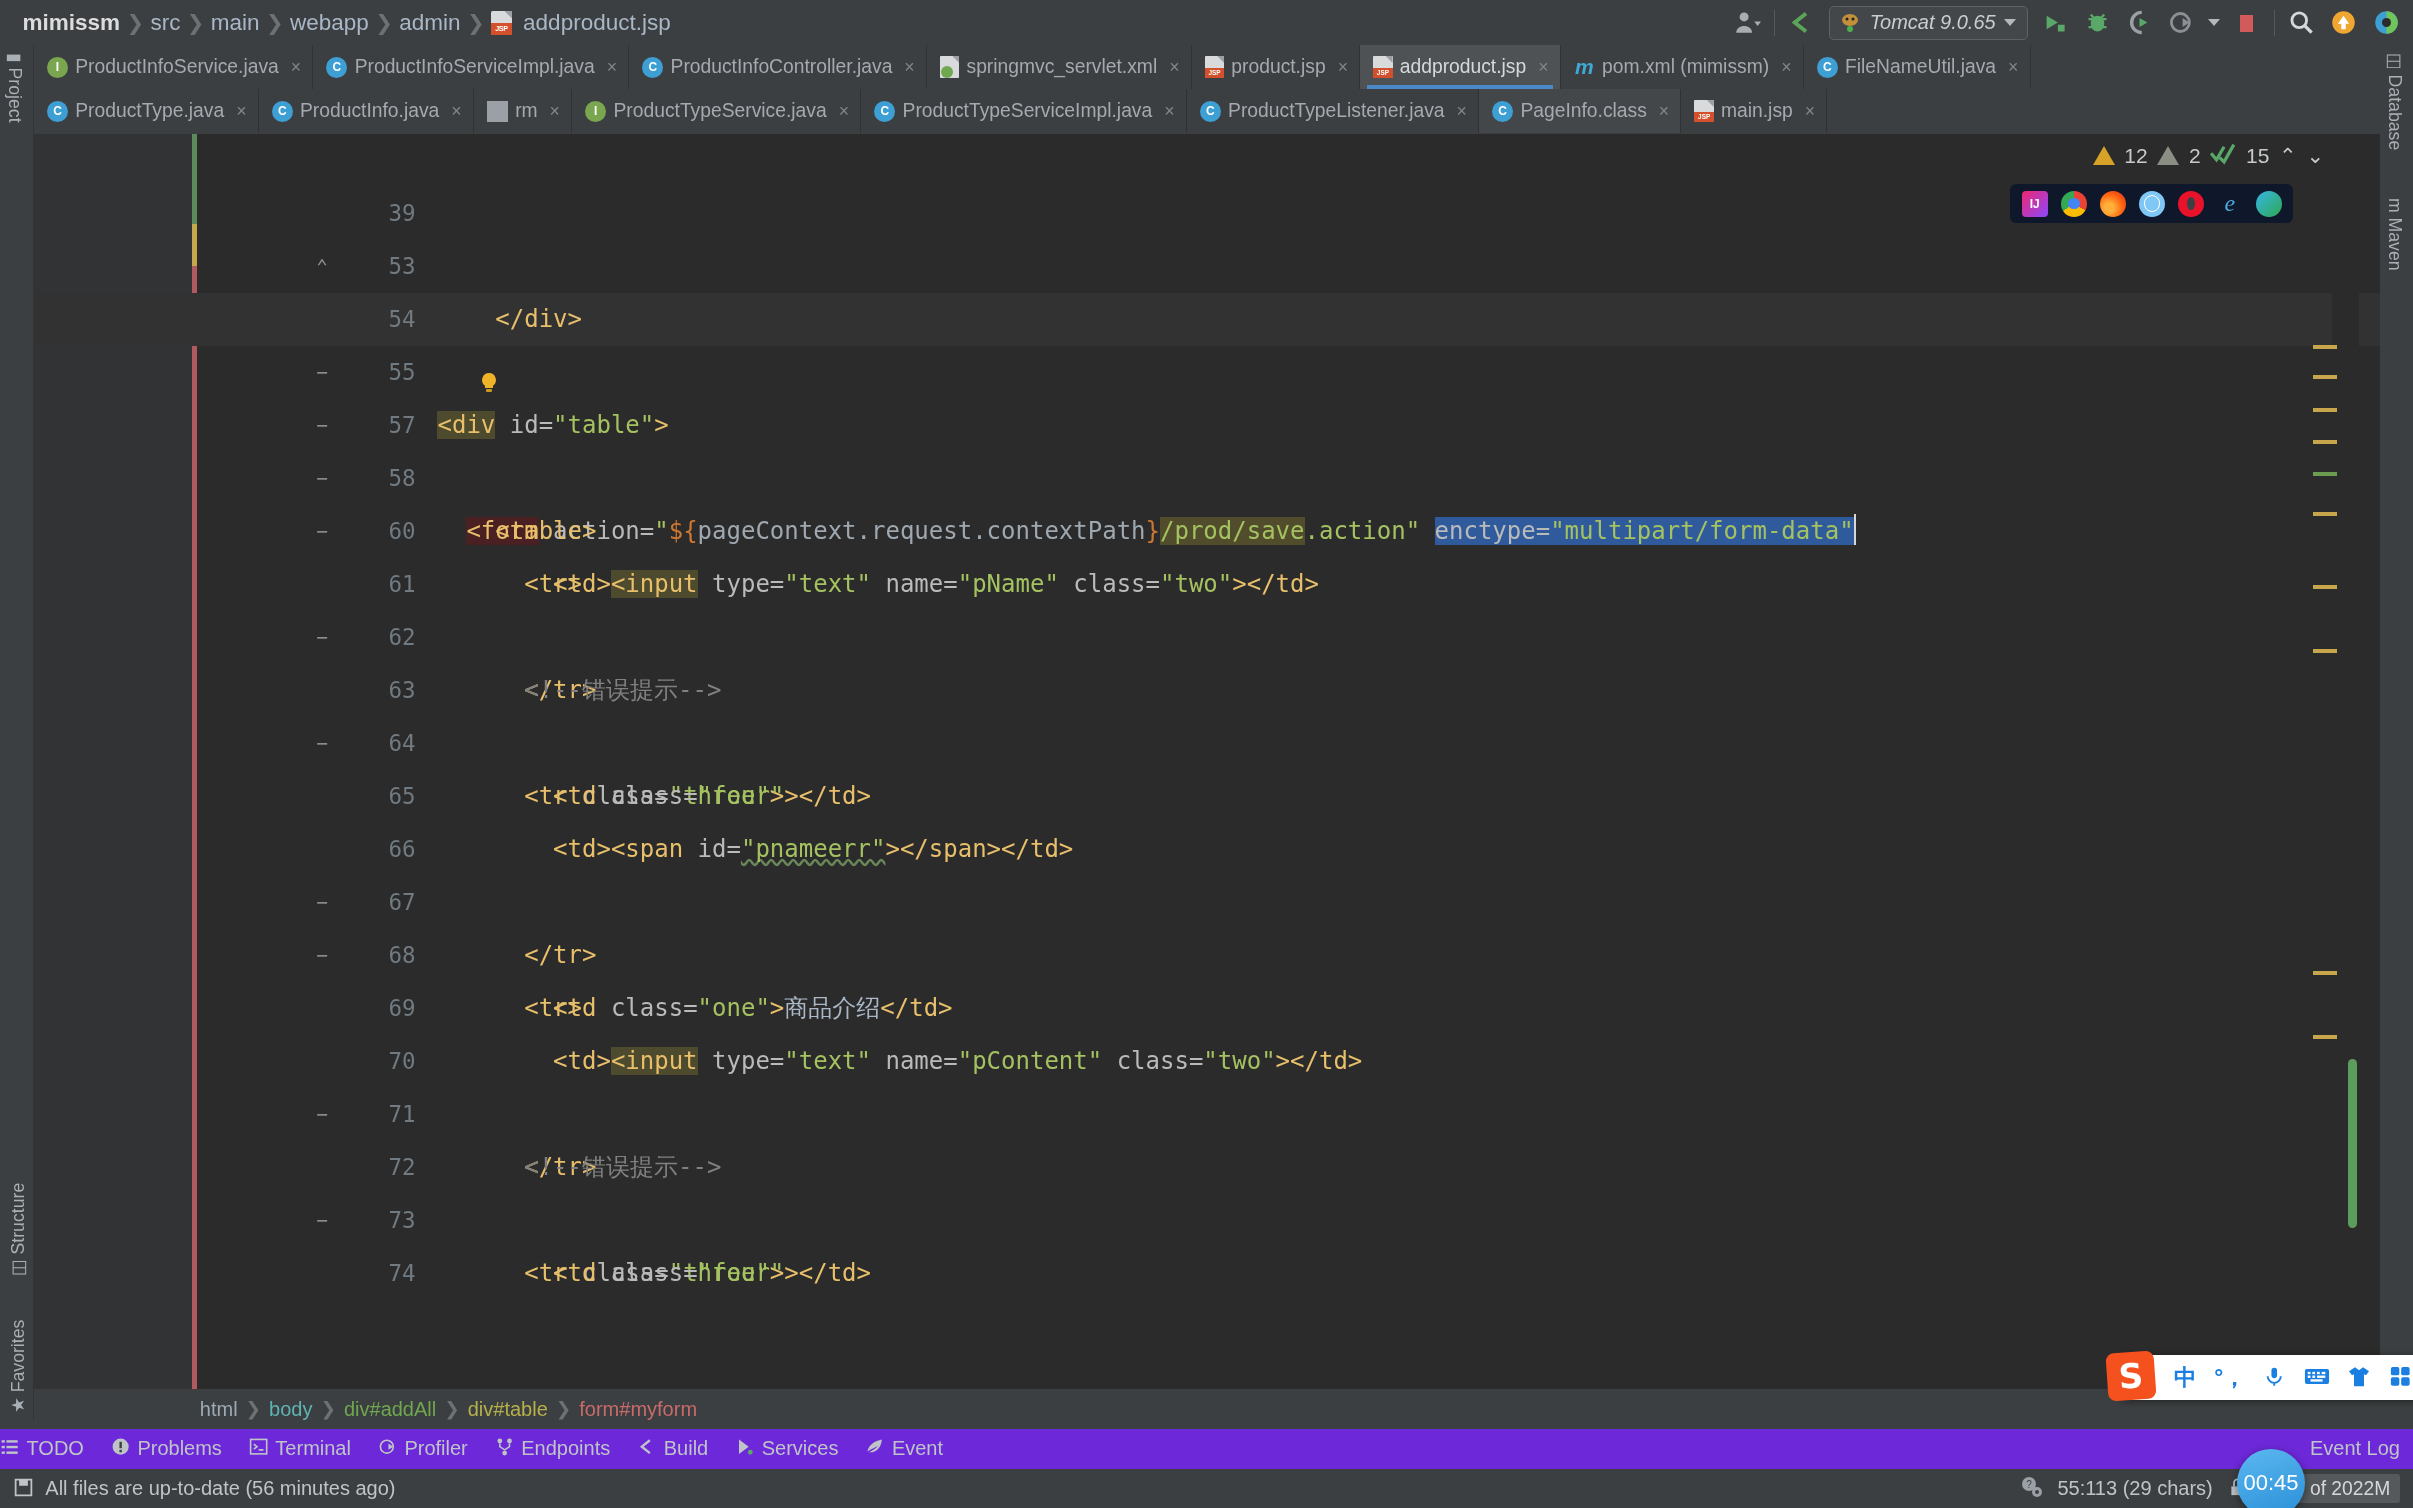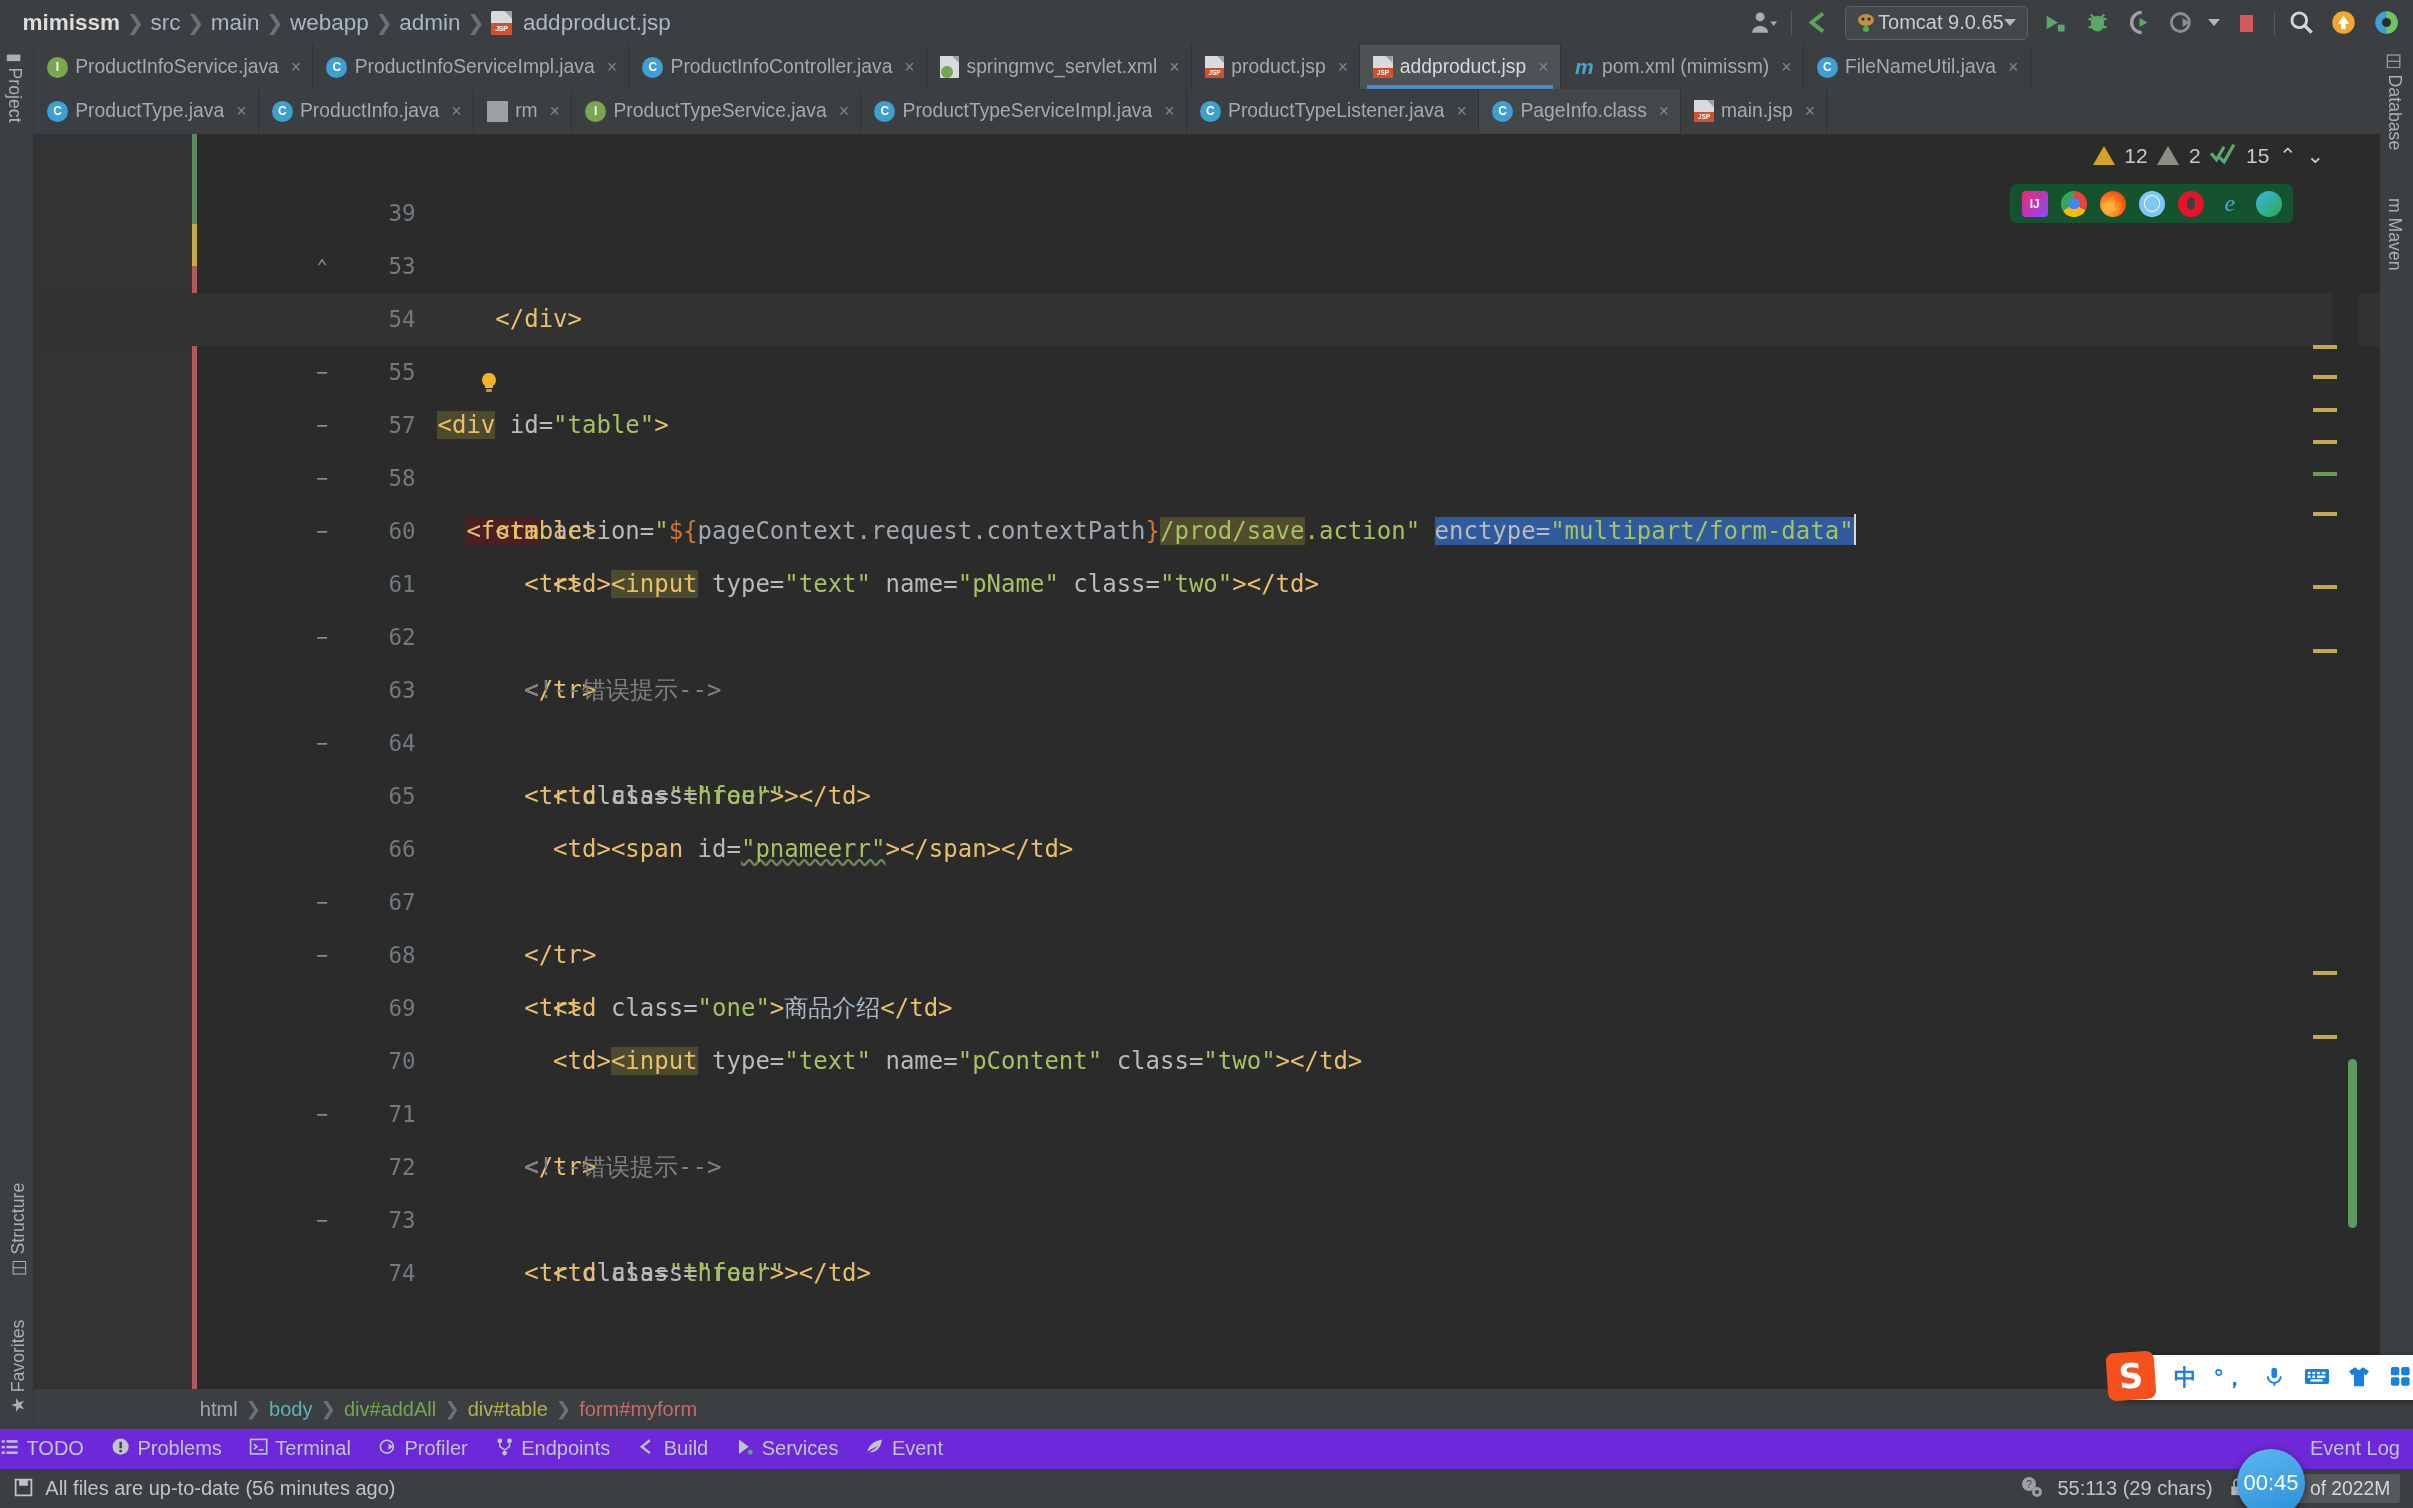--- a/index.html
+++ b/index.html
@@ -33,23 +33,24 @@
   }
   .jsp-icon .tag {
     position: absolute; left: 0; bottom: 0; width: 21px; height: 12px;
     background: #d2502b; color: #fff; font-size: 7.2px; font-weight: bold;
     text-align: center; line-height: 12px; letter-spacing: -0.4px;
   }
   .topbar-right { margin-left: auto; display: flex; align-items: center; gap: 11.3px; padding-right: 11.3px; }
   .tb-icon { width: 31px; height: 31px; display: flex; align-items: center; justify-content: center; }
   .tb-sep { width: 0.8px; height: 26px; background: #555a5c; }
   .run-config {
-    display: flex; align-items: center; 
+    display: flex; align-items: center; gap: 8px;
     border: 0.8px solid #5e6265; border-radius: 4.8px; padding: 4px 11.3px 4px 8px;
     background: #43474a;
+    font-style: italic;
   }
   .run-config .label { color: #c9cdd0; font-size: 20px; }
   .caret-dn { width: 0; height: 0; border-left: 6.4px solid transparent; border-right: 6.4px solid transparent; border-top: 7.2px solid #b4b8bb; }
 
   
   .side {
     position: absolute; top: 45px; width: 34px; height: 1376px;
     background: #3c3f41; border-right: 0.8px solid #323436;
   }
   .side.left { left: 0; }
@@ -148,21 +149,21 @@
   .inspect-widget {
     position: absolute; right: 56px; top: 8px; display: flex; align-items: center; gap: 9.7px;
     color: #c6cacd; font-size: 21px; font-family: "Liberation Sans", sans-serif;
   }
   .tri { width: 0; height: 0; border-left: 11.3px solid transparent; border-right: 11.3px solid transparent; }
   .tri.warn { border-bottom: 19.3px solid #d6a227; }
   .tri.weak { border-bottom: 19.3px solid #8b8e85; }
 
   .browser-pop {
     position: absolute; right: 87px; top: 50px; height: 39px;
-    background: #14532d; border-radius: 6.4px; display: flex; align-items: center;
+    background: #0f172a; border-radius: 6.4px; display: flex; align-items: center;
     gap: 13px; padding: 0 11.3px;
   }
   .bico { width: 26px; height: 26px; border-radius: 50%; }
 
   
   .mk { position: absolute; right: 22.5px; width: 24px; height: 4px; }
 
   
   .ed-breadcrumb {
     position: absolute; left: 34px; top: 1389px; width: 2346px; height: 40px;

